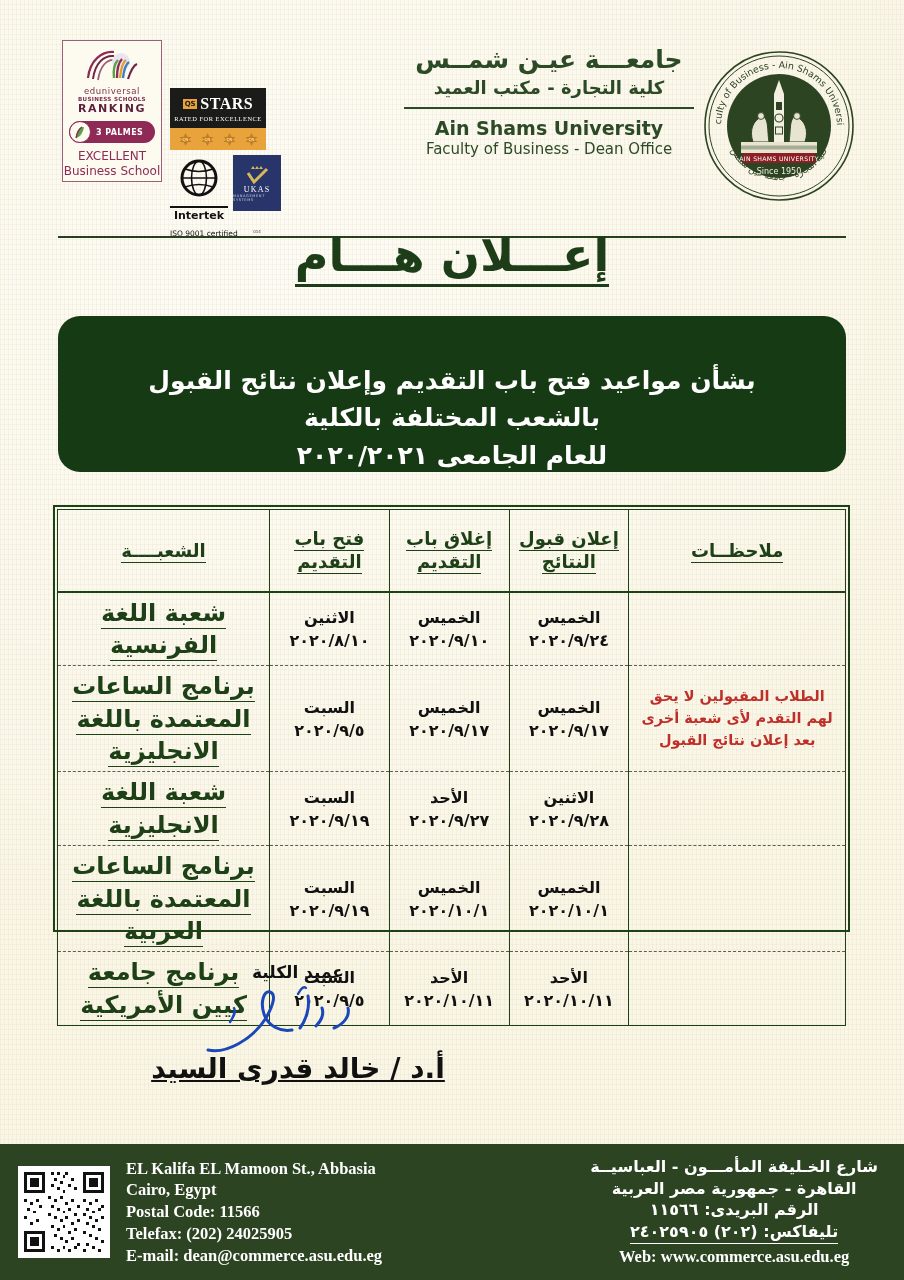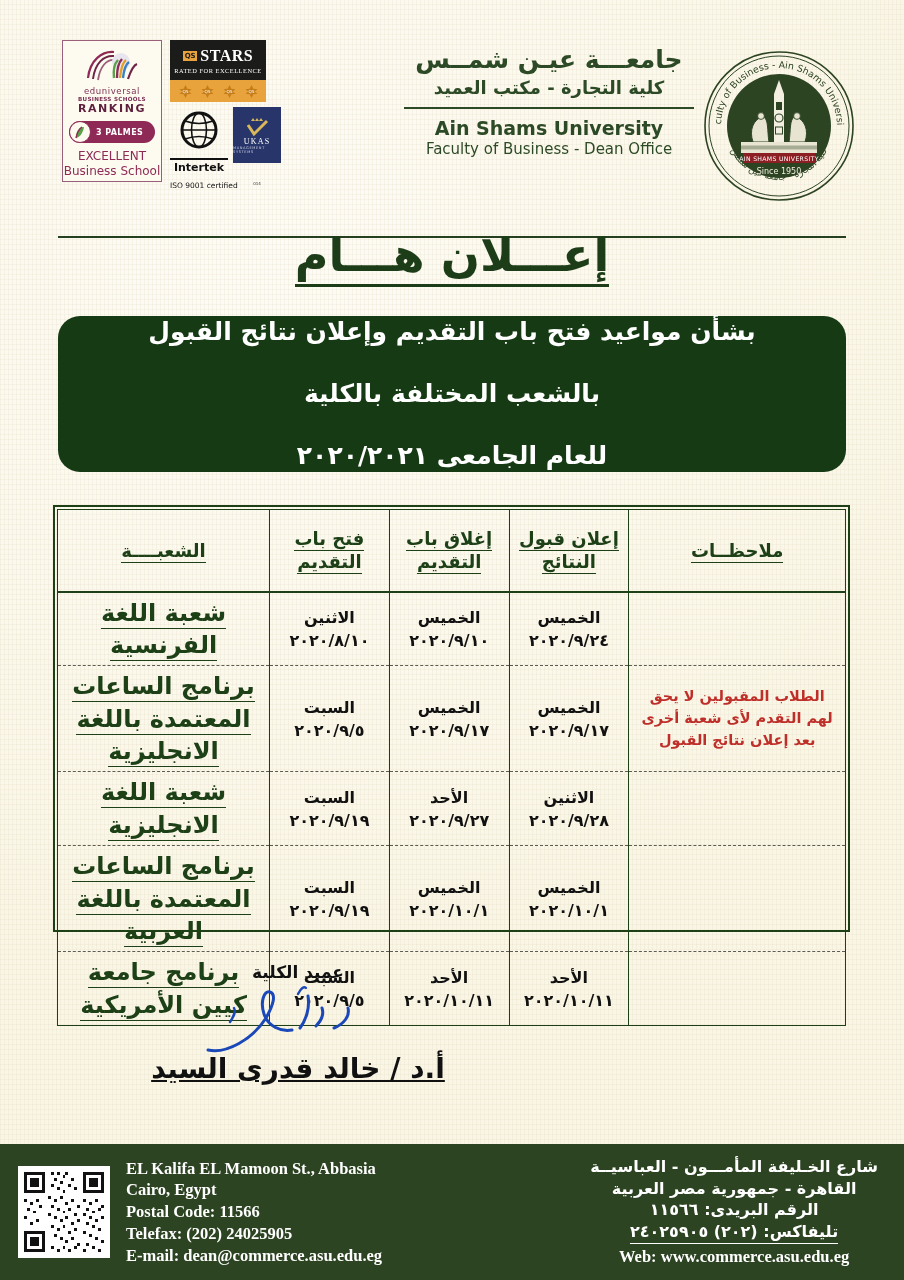--- a/index.html
+++ b/index.html
@@ -73,21 +73,21 @@
   }
   .palmes-txt {
     color: #fff; font-size: 8px; font-weight: bold;
     margin-left: 27px; letter-spacing: .4px;
   }
   .edu-t4 {
     margin-top: 6px; font-size: 12px; color: #8e2a55;
     text-align: center; line-height: 1.25;
   }
 
-  .right-stack { display: flex; flex-direction: column; gap: 5px; }
+  .right-stack { display: flex; flex-direction: column; gap: 5px; margin-top: 48px; }
 
   .qs-box { width: 96px; }
   .qs-top {
     background: #1b1b19; height: 40px;
     display: flex; flex-direction: column;
     align-items: center; justify-content: center;
   }
   .qs-row { display: flex; align-items: center; gap: 3px; }
   .qs-badge {
     background: #e8a33d; color: #1b1b19;
@@ -171,21 +171,21 @@
   #title u { text-decoration: none; border-bottom: 3px solid #1d3d18; padding-bottom: 2px; }
 
   
   #banner {
     position: absolute;
     top: 316px; left: 58px;
     width: 788px; height: 156px;
     background: #163a14;
     border-radius: 22px;
     display: flex; flex-direction: column;
-    align-items: center; justify-content: space-between;
+    align-items: center; justify-content: flex-end;
     gap: 5px;
     padding: 0 26px;
   }
   .banner-line {
     color: #ffffff;
     font-size: 25px;
     font-weight: bold;
     text-align: center;
     line-height: 1.3;
   }

